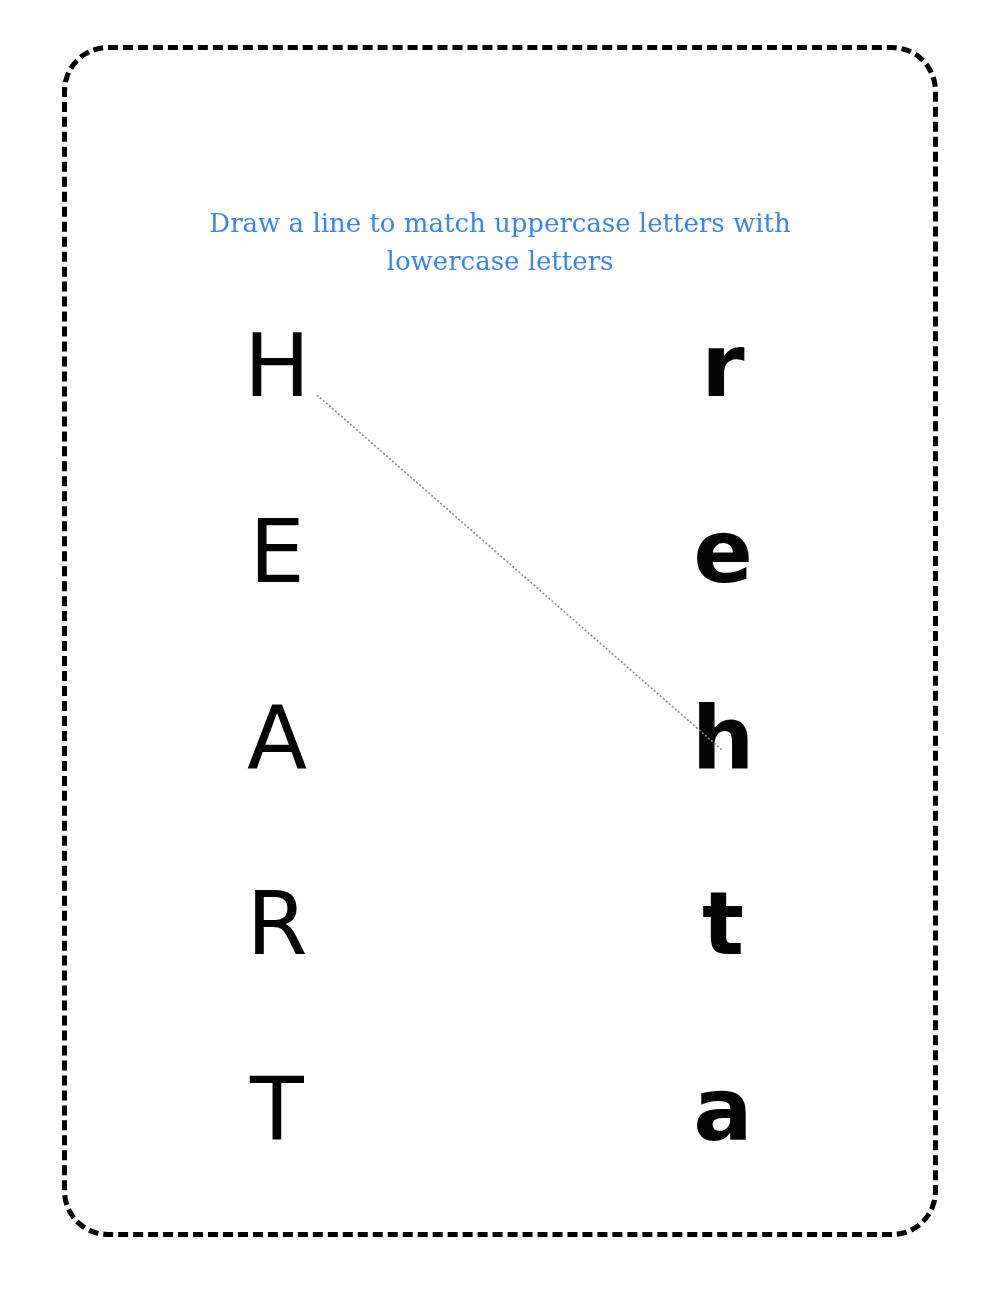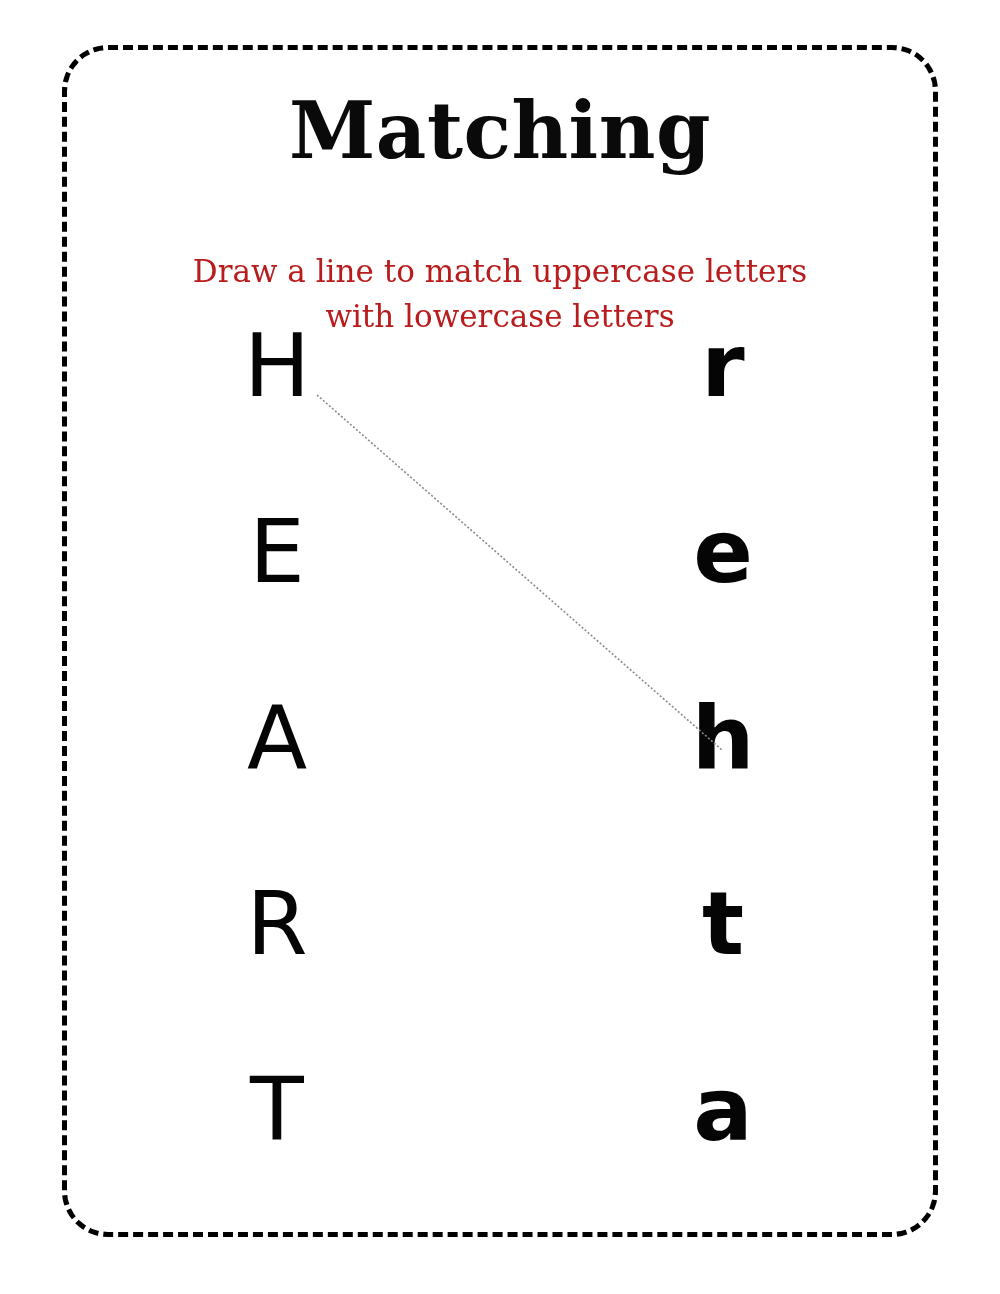--- a/index.html
+++ b/index.html
@@ -43,24 +43,23 @@
     letter-spacing: 0.5px;
     color: #0a0a0a;
   }
   .subtitle {
     position: absolute;
     left: 90px;
     right: 90px;
     top: 155px;
     text-align: center;
     font-family: "DejaVu Serif", serif;
-    font-size: 31px;
+    font-size: 26px;
     line-height: 1.45;
-    color: #b91c1c;
-    margin-top: 44px;
+    color: #3b82f6;
   }
   .columns {
     position: absolute;
     left: 0;
     right: 0;
     top: 268px;
     height: 840px;
   }
   .col {
     position: absolute;
@@ -101,21 +100,20 @@
     height: 1192px;
     pointer-events: none;
   }
 </style>
 </head>
 <body>
 
 <div class="page">
   <div class="worksheet-frame">
 
-    <div class="title">Matching</div>
 
     <div class="subtitle">Draw a line to match uppercase letters with lowercase letters</div>
 
     <div class="columns">
 
       <div class="col col-left">
         <div class="letter upper">H</div>
         <div class="letter upper">E</div>
         <div class="letter upper">A</div>
         <div class="letter upper">R</div>

